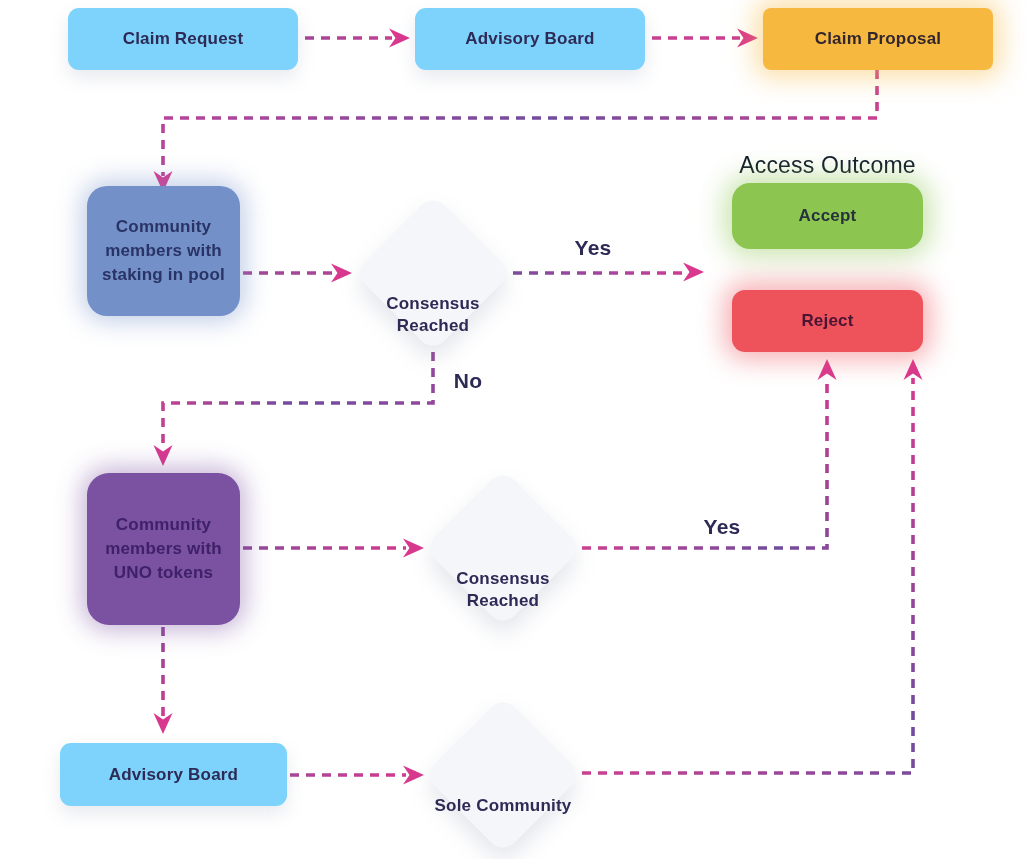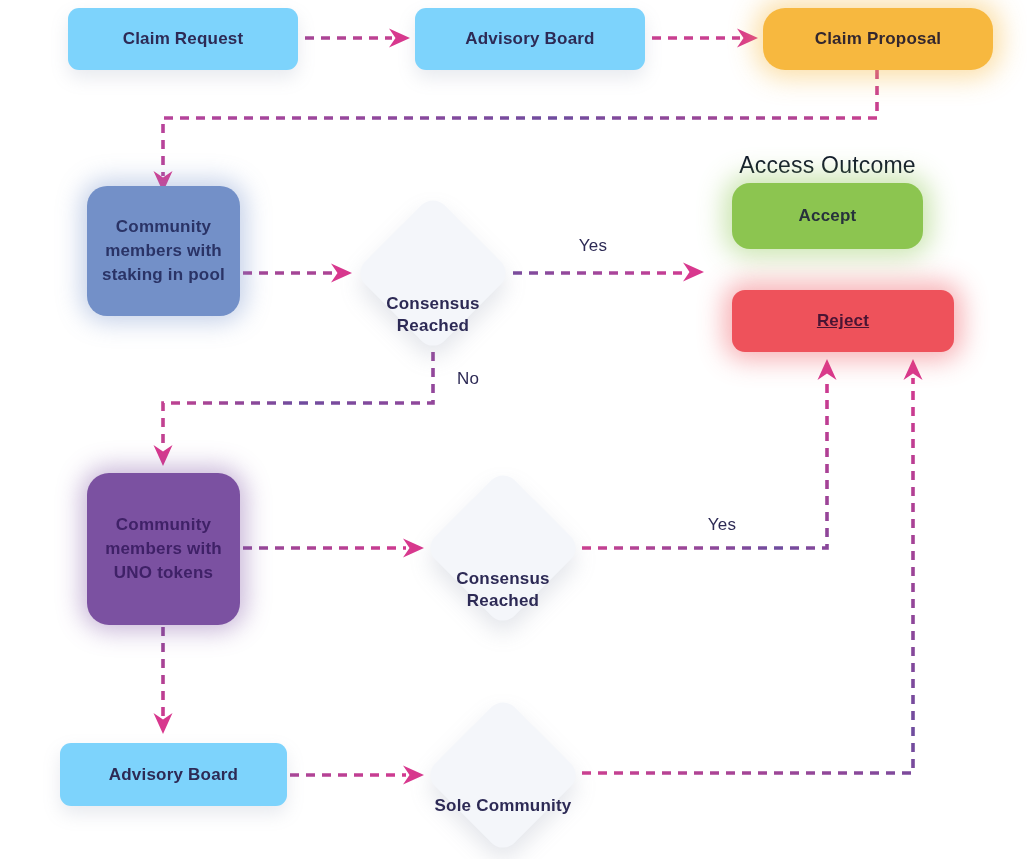--- a/index.html
+++ b/index.html
@@ -6,52 +6,52 @@
   #canvas{
     position:relative;width:1027px;height:859px;overflow:hidden;background:#ffffff;
     font-family:"Liberation Sans","DejaVu Sans",sans-serif;color:#2d2a55;
   }
   .node{
     position:absolute;display:flex;align-items:center;justify-content:center;
     text-align:center;font-size:17px;font-weight:600;letter-spacing:.2px;line-height:1.4;
     border-radius:11px;box-sizing:border-box;padding:6px 10px;
   }
   .light{background:#7dd3fc;color:#2d2a55;box-shadow:0 8px 18px rgba(130,140,165,.18);}
-  .orange{background:#f7b83f;color:#33272e;box-shadow:0 0 26px 8px rgba(247,184,63,.45);border-radius:22px;}
+  .orange{background:#f7b83f;color:#33272e;box-shadow:0 0 26px 8px rgba(247,184,63,.45);border-radius:8px;}
   .green{background:#8cc550;color:#27323c;box-shadow:0 0 26px 8px rgba(140,197,80,.45);border-radius:18px;}
   .red{background:#ee525b;color:#4a1433;box-shadow:0 0 26px 8px rgba(238,82,91,.45);border-radius:13px;}
   .blue{background:#7390c8;color:#2a3366;box-shadow:0 0 24px 6px rgba(115,144,200,.42);border-radius:20px;}
   .violet{background:#7b51a1;color:#3f2167;box-shadow:0 0 24px 6px rgba(123,81,161,.42);border-radius:20px;}
 
   #claim-request{left:68px;top:8px;width:230px;height:62px;}
   #advisory-top{left:415px;top:8px;width:230px;height:62px;}
   #claim-proposal{left:763px;top:8px;width:230px;height:62px;}
   #community-staking{left:87px;top:186px;width:153px;height:130px;}
   #accept{left:732px;top:183px;width:191px;height:66px;}
-  #reject{left:732px;top:290px;width:222px;height:62px;text-decoration:underline;}
+  #reject{left:732px;top:290px;width:191px;height:62px;}
   #community-uno{left:87px;top:473px;width:153px;height:152px;border-radius:22px;}
   #advisory-bottom{left:60px;top:743px;width:227px;height:63px;}
 
   .diamond{
     position:absolute;width:112px;height:112px;background:#f4f6fa;border-radius:16px;
     transform:rotate(45deg);box-shadow:8px 8px 22px rgba(130,140,165,.22);
   }
   #diamond-1{left:377px;top:217px;}
   #diamond-2{left:447px;top:492px;}
   #diamond-3{left:447px;top:719px;}
   .diamond-label{
     position:absolute;width:140px;text-align:center;font-size:17px;font-weight:600;
     letter-spacing:.2px;line-height:1.3;color:#2d2a55;margin-top:41px;
   }
   #diamond-1-label{left:363px;top:252px;}
   #diamond-2-label{left:433px;top:527px;}
   #diamond-3-label{left:433px;top:754px;}
 
   .edge-label{
-    position:absolute;width:90px;text-align:center;font-size:17px;font-weight:400;
+    position:absolute;width:90px;text-align:center;font-size:21px;font-weight:700;
     letter-spacing:.2px;color:#2d2a55;
   }
   #label-yes1{left:548px;top:236px;}
   #label-no1{left:423px;top:369px;}
   #label-yes2{left:677px;top:515px;}
   #access-outcome{
     position:absolute;left:727px;top:152px;width:201px;text-align:center;
     font-size:23px;font-weight:400;letter-spacing:.2px;color:#0f172a;
   }
   #connector-svg{position:absolute;left:0;top:0;}

